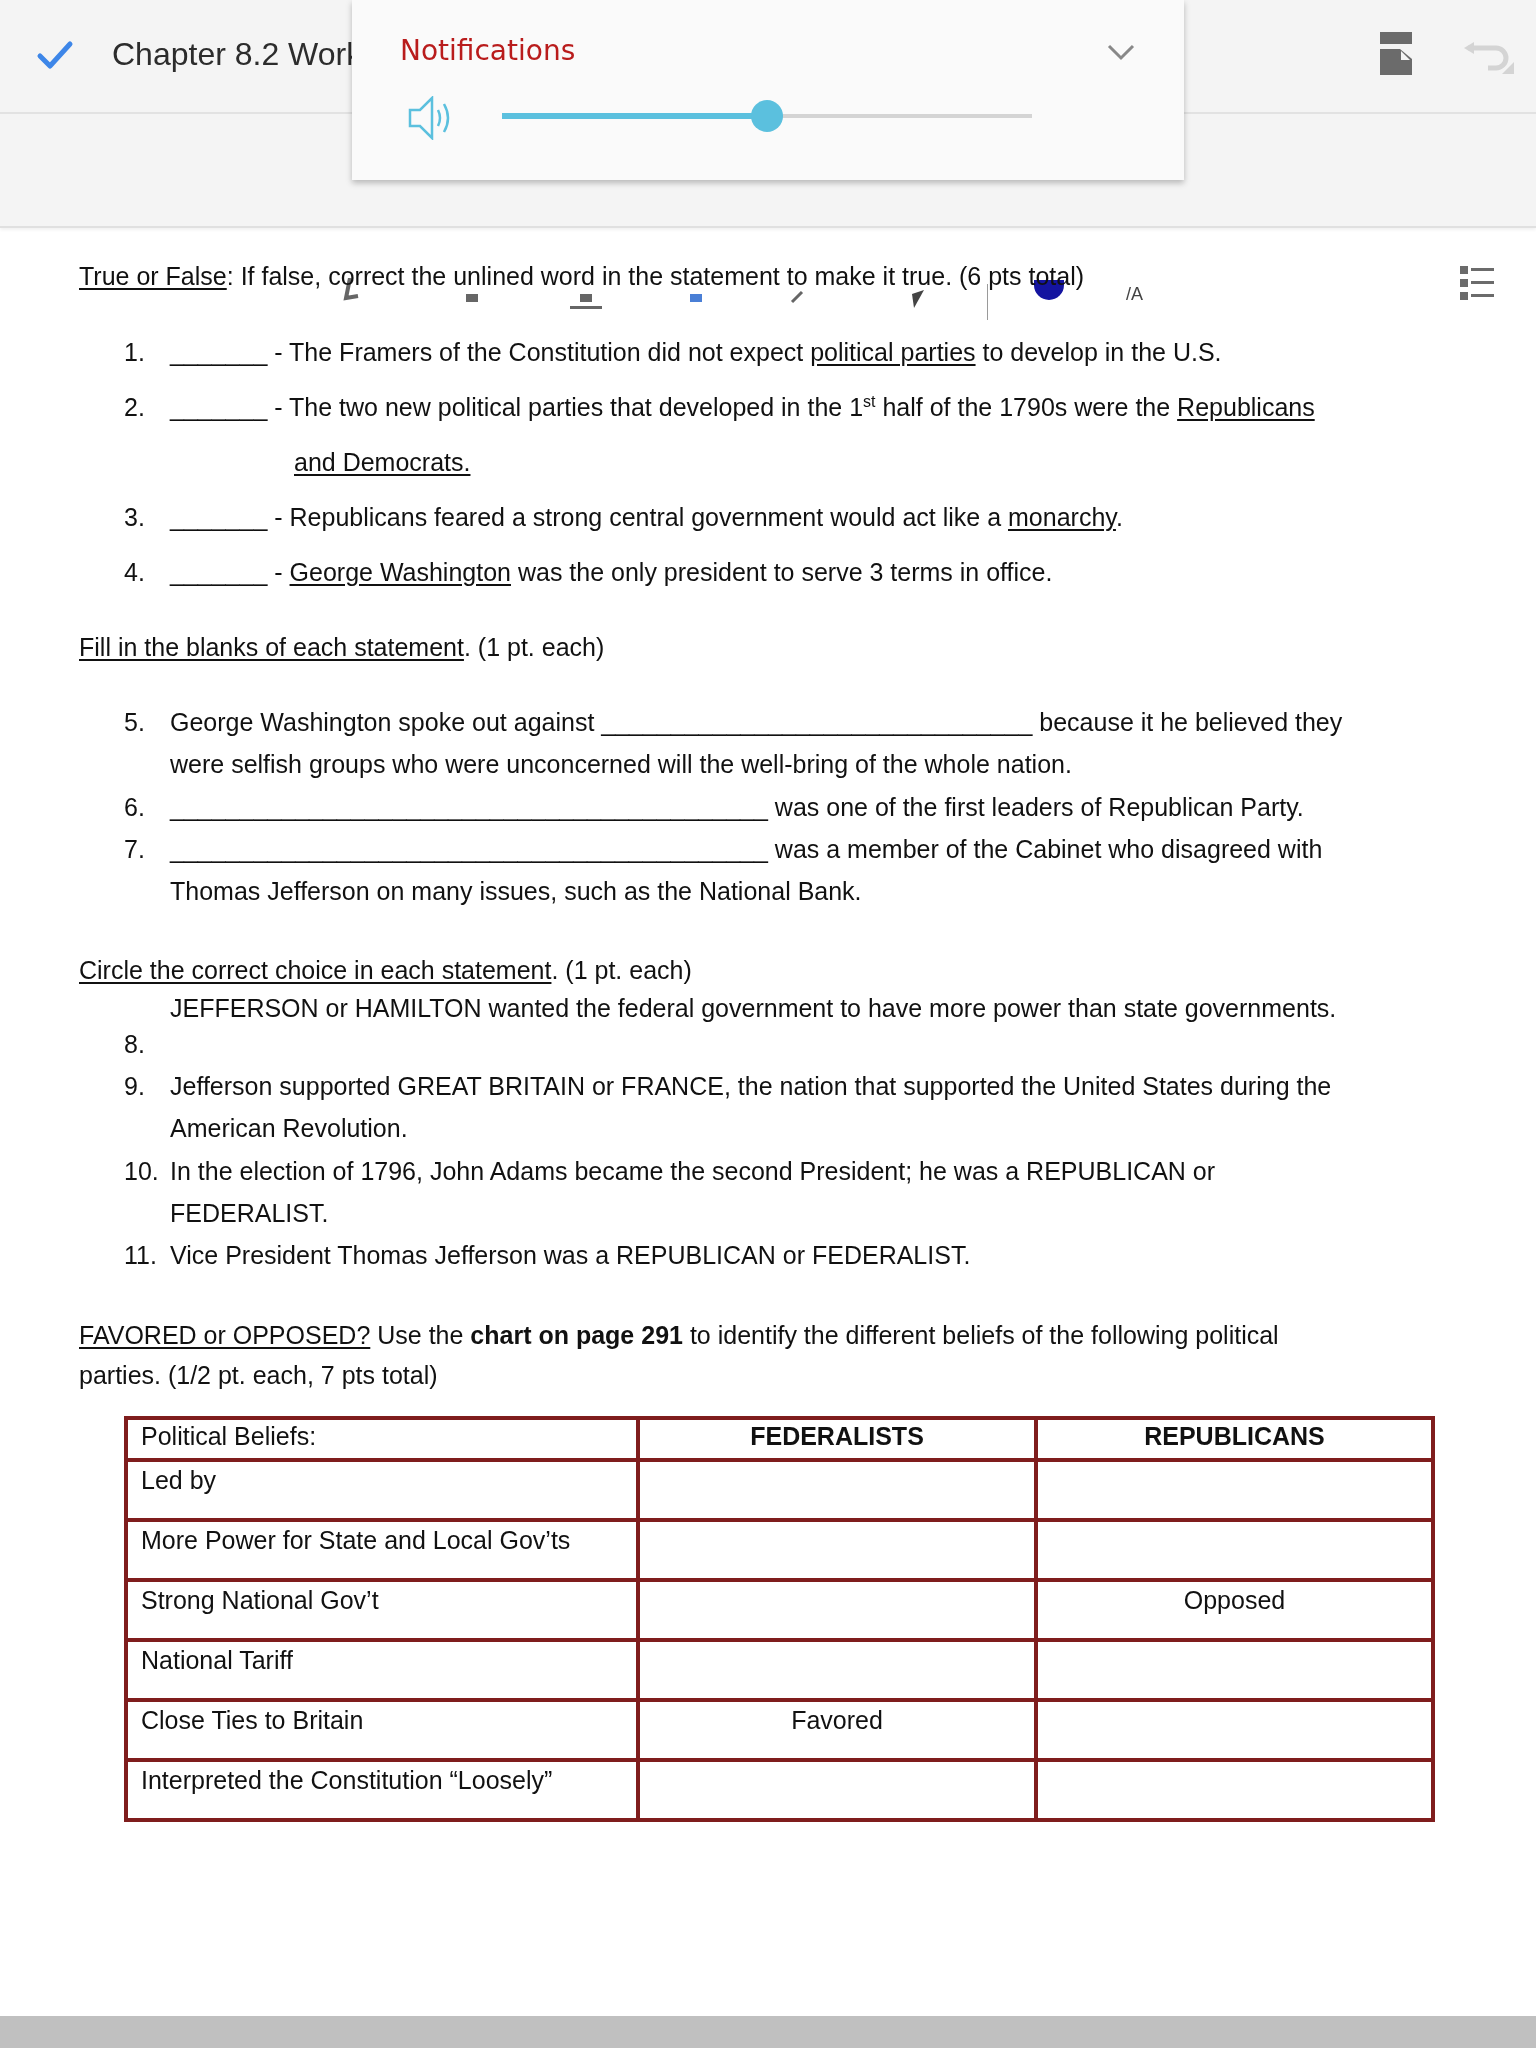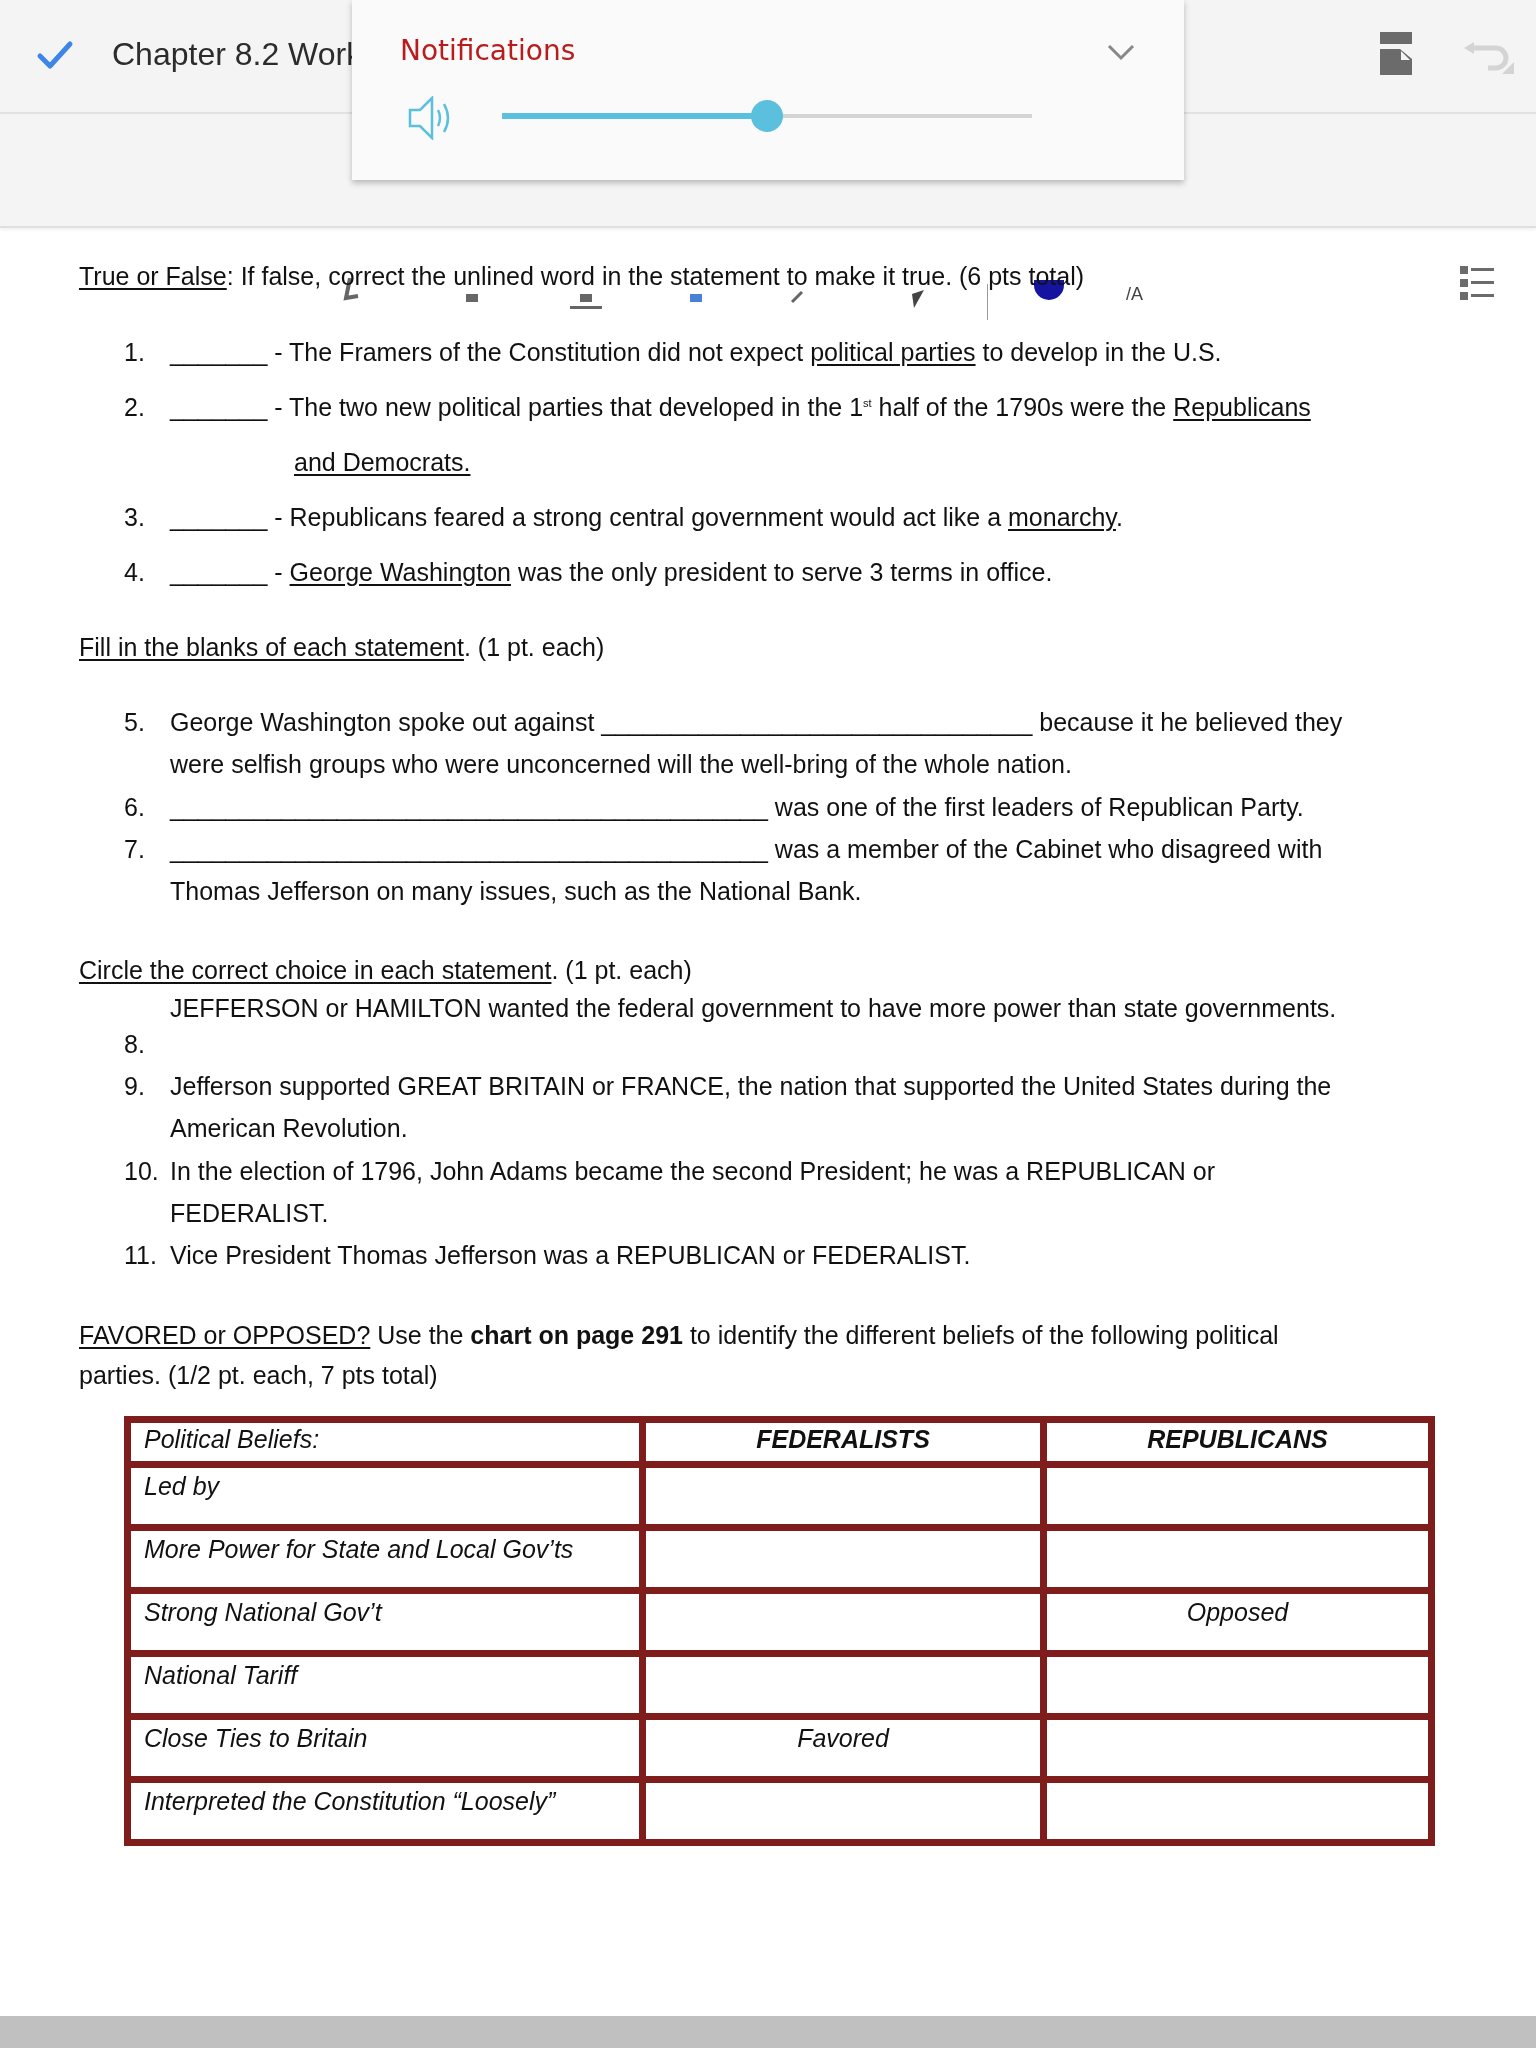--- a/index.html
+++ b/index.html
@@ -20,23 +20,23 @@
   .vol-icon { position:absolute; left:56px; top:96px; width:52px; height:44px; }
   .slider { position:absolute; left:150px; top:96px; width:530px; height:40px; }
   .slider-track { position:absolute; left:0; top:18px; width:100%; height:4px; background:#d4d4d4; }
   .slider-fill { position:absolute; left:0; top:17px; height:6px; background:#5bc0de; }
   .slider-thumb { position:absolute; top:4px; width:32px; height:32px; margin-left:-16px; border-radius:50%; background:#5bc0de; }
   
   .doc { position:absolute; left:0; top:228px; width:1536px; font-family:"Liberation Sans", sans-serif; font-size:25px; color:#111; }
   .abs { position:absolute; white-space:nowrap; }
   .u { text-decoration:underline; text-underline-offset:3px; }
   .b { font-weight:bold; }
-  sup { font-size:11px; }
+  sup { font-size:16px; }
   table.beliefs { position:absolute; left:124px; top:1188px; border-collapse:collapse; width:1311px; font-size:25px; }
-  table.beliefs td, table.beliefs th { border:7px solid #7f1d1d; padding:4px 13px; height:48px; vertical-align:top; text-align:left; font-weight:normal;font-style:italic; }
+  table.beliefs td, table.beliefs th { border:4px solid #7f1d1d; padding:4px 13px; height:48px; vertical-align:top; text-align:left; font-weight:normal; }
   table.beliefs th { height:34px; padding:2px 13px; }
   table.beliefs .c { text-align:center; }
   table.beliefs th.c { font-weight:bold; }
   .bottom-bar { position:absolute; left:0; top:2016px; width:1536px; height:32px; background:#c0c0c0; }
 </style>
 </head>
 <body>
 
 <div class="topbar">
   <svg class="done-icon" viewBox="0 0 40 40">

